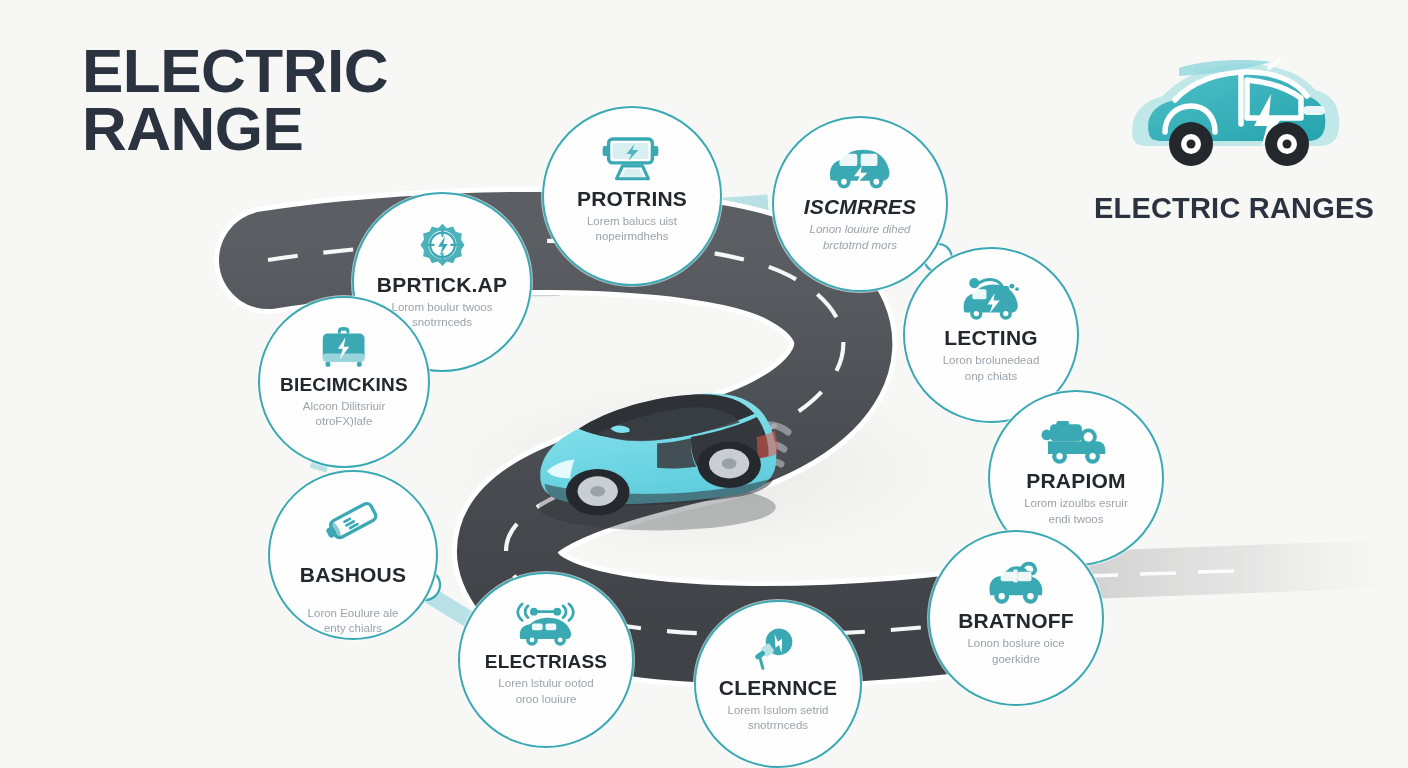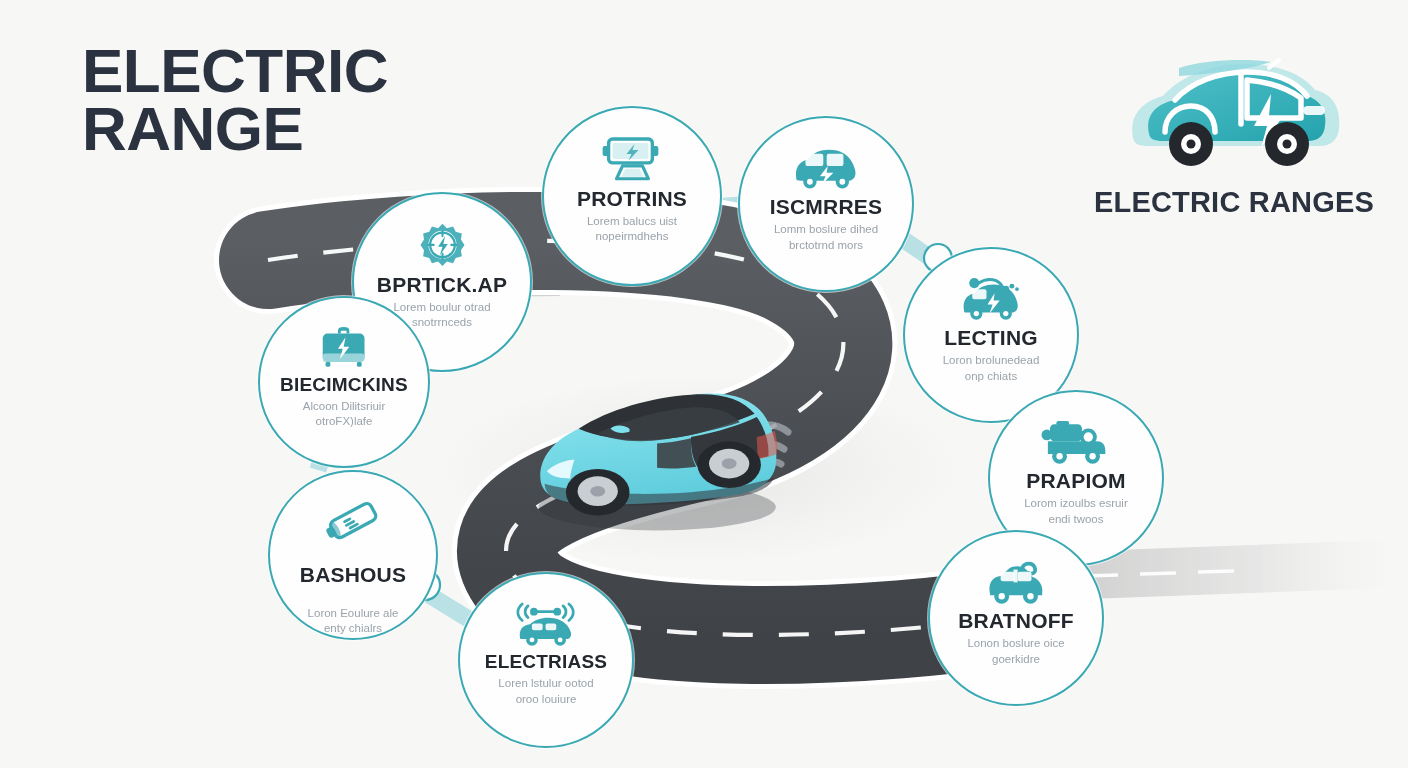--- a/index.html
+++ b/index.html
@@ -48,21 +48,21 @@
     width: 296px;
     text-align: center;
   }
   #logo-mark {
     width: 230px;
     height: 132px;
     margin: 0 auto;
     display: block;
   }
   #logo-text {
-    margin-top: 8px;
+    margin-top: 14px;
     color: #2b3340;
     font-weight: 700;
     font-size: 29px;
     letter-spacing: 0.2px;
     text-transform: uppercase;
     font-stretch: condensed;
   }
 
   
   .node {
@@ -106,21 +106,21 @@
     font-size: 11.5px;
     line-height: 1.35;
     text-align: center;
     width: 78%;
     filter: blur(0.35px);
   }
   .node .node-desc span { display: block; }
 
   
   #node-protrins  { left: 542px; top: 106px; width: 180px; height: 180px; }
-  #node-iscmrres  { left: 738px; top: 116px; width: 176px; height: 176px; }
+  #node-iscmrres  { left: 772px; top: 116px; width: 176px; height: 176px; font-style: italic; }
   #node-bprtickap { left: 352px; top: 192px; width: 180px; height: 180px; }
   #node-lecting   { left: 903px; top: 247px; width: 176px; height: 176px; }
   #node-biecimckins { left: 258px; top: 296px; width: 172px; height: 172px; }
   #node-prapiom   { left: 988px; top: 390px; width: 176px; height: 176px; }
   #node-bashous   { left: 268px; top: 470px; width: 170px; height: 170px; gap: 16px; }
   #node-bratnoff  { left: 928px; top: 530px; width: 176px; height: 176px; }
   #node-electriass{ left: 458px; top: 572px; width: 176px; height: 176px; }
   #node-clernnce  { left: 694px; top: 600px; width: 168px; height: 168px; }
 
   .node.small-title .node-title { font-size: 19px; }
@@ -349,21 +349,21 @@
         <rect x="33" y="7" width="15" height="11" rx="2" fill="#ffffff" opacity="0.9"></rect>
         <path d="M 34 18 L 27 27 L 32 27 L 29 34 L 39 24 L 33 24 Z" fill="#ffffff"></path>
         <circle cx="18" cy="32" r="6" fill="#3aa9b4"></circle>
         <circle cx="18" cy="32" r="2.6" fill="#ffffff"></circle>
         <circle cx="47" cy="32" r="6" fill="#3aa9b4"></circle>
         <circle cx="47" cy="32" r="2.6" fill="#ffffff"></circle>
       </svg>
     </div>
     <div class="node-title">ISCMRRES</div>
     <div class="node-desc">
-      <span>Lomm boslure dihed</span>
+      <span>Lonon louiure dihed</span>
       <span>brctotrnd mors</span>
     </div>
   </div>
 
   <div class="node" id="node-bprtickap">
     <div class="node-icon">
       <svg viewBox="0 0 52 52">
         <path d="M 26 2 L 31 7 L 38 5 L 41 11 L 48 13 L 47 20 L 51 26 L 47 32
                  L 48 39 L 41 41 L 38 47 L 31 45 L 26 50 L 21 45 L 14 47 L 11 41
                  L 4 39 L 5 32 L 1 26 L 5 20 L 4 13 L 11 11 L 14 5 L 21 7 Z" fill="#3aa9b4" opacity="0.9"></path>
@@ -373,21 +373,21 @@
           <line x1="26" y1="10" x2="26" y2="16"></line>
           <line x1="26" y1="36" x2="26" y2="42"></line>
           <line x1="10" y1="26" x2="16" y2="26"></line>
           <line x1="36" y1="26" x2="42" y2="26"></line>
         </g>
         <path d="M 29 16 L 21 28 L 26 28 L 23 38 L 32 25 L 27 25 Z" fill="#3aa9b4"></path>
       </svg>
     </div>
     <div class="node-title">BPRTICK.AP</div>
     <div class="node-desc">
-      <span>Lorem boulur otrad</span>
+      <span>Lorom boulur twoos</span>
       <span>snotrrnceds</span>
     </div>
   </div>
 
   <div class="node" id="node-lecting">
     <div class="node-icon">
       <svg viewBox="0 0 64 44">
         <circle cx="16" cy="6" r="5" fill="#3aa9b4"></circle>
         <path d="M 20 6 C 30 0 40 2 44 10" fill="none" stroke="#3aa9b4" stroke-width="3"></path>
         <circle cx="47" cy="12" r="3.4" fill="#3aa9b4"></circle>
@@ -517,14 +517,32 @@
         <circle cx="47" cy="39" r="2.5" fill="#ffffff"></circle>
       </svg>
     </div>
     <div class="node-title">ELECTRIASS</div>
     <div class="node-desc">
       <span>Loren lstulur ootod</span>
       <span>oroo louiure</span>
     </div>
   </div>
 
+  <div class="node" id="node-clernnce">
+    <div class="node-icon">
+      <svg viewBox="0 0 56 48">
+        <g transform="rotate(-35 28 24)">
+          <circle cx="34" cy="18" r="15" fill="#3aa9b4"></circle>
+          <path d="M 35 8 L 27 21 L 32 21 L 29 30 L 39 17 L 33 17 Z" fill="#ffffff"></path>
+          <rect x="12" y="12" width="12" height="12" rx="3" fill="#b9e3e7"></rect>
+          <rect x="2" y="15" width="12" height="6" rx="3" fill="#3aa9b4"></rect>
+          <path d="M 6 21 L 2 32" stroke="#3aa9b4" stroke-width="3.4" stroke-linecap="round" fill="none"></path>
+        </g>
+      </svg>
+    </div>
+    <div class="node-title">CLERNNCE</div>
+    <div class="node-desc">
+      <span>Lorem Isulom setrid</span>
+      <span>snotrrnceds</span>
+    </div>
+  </div>
 
 </div>
 
 </body></html>

